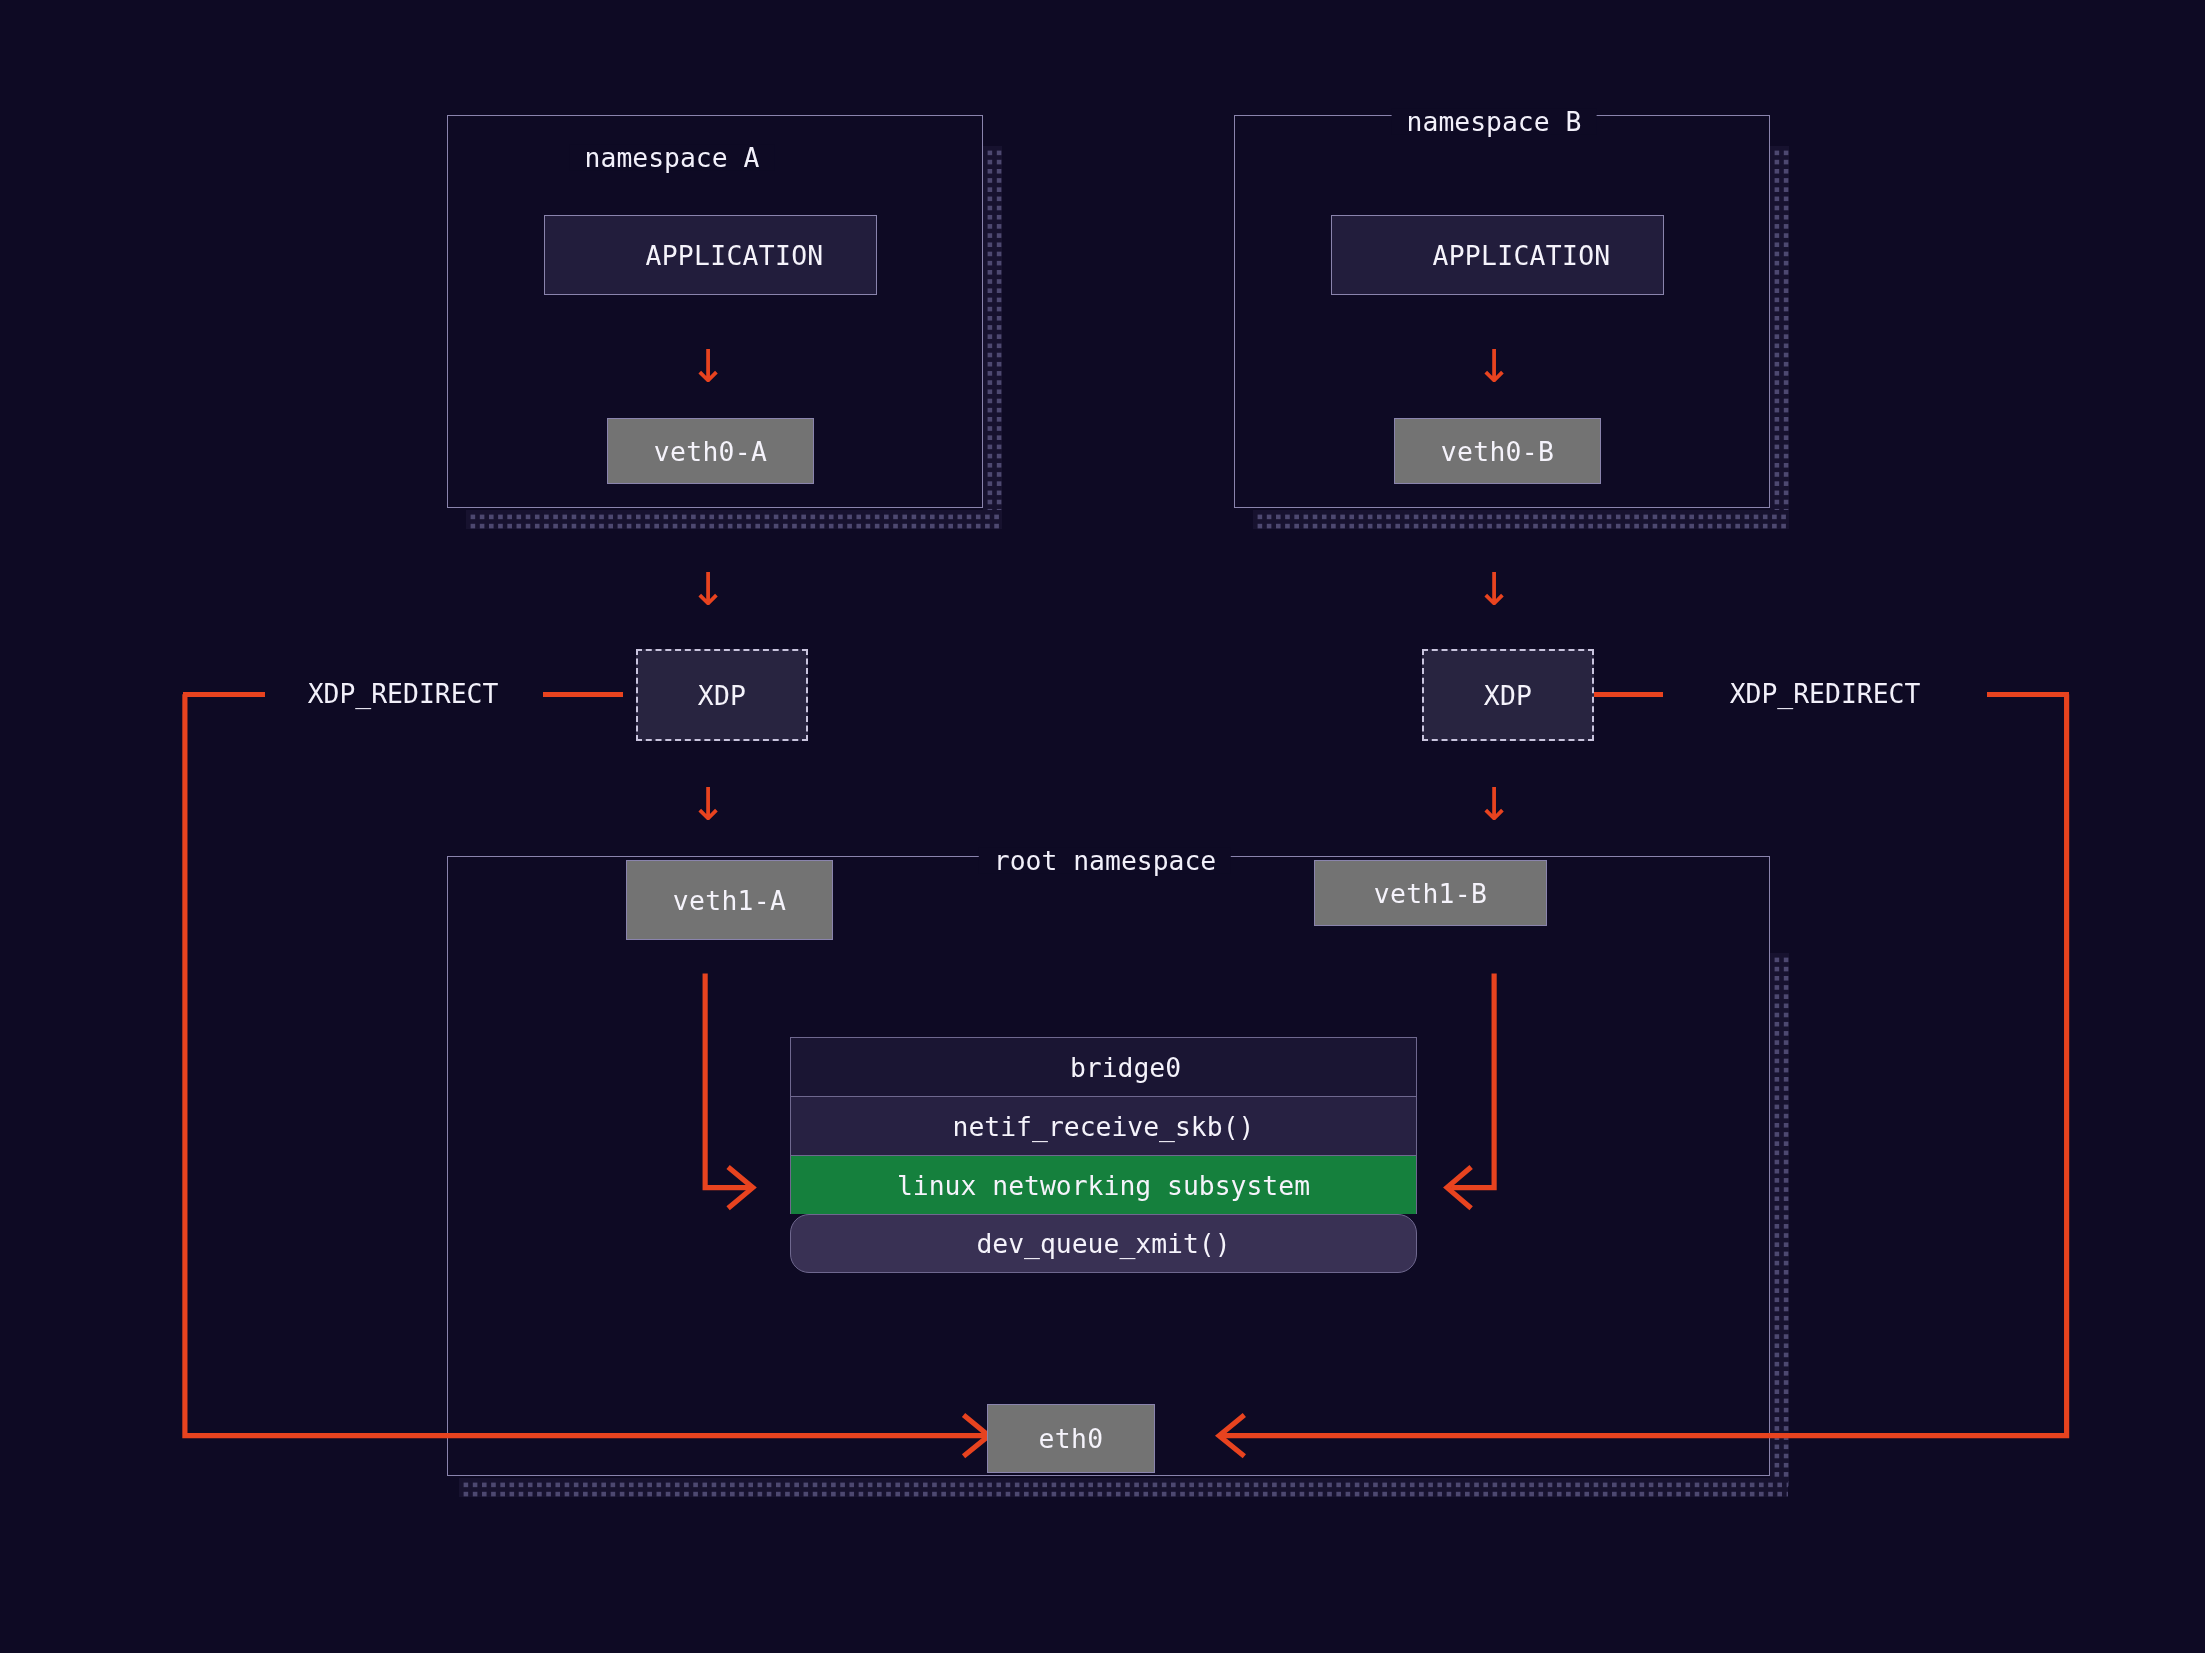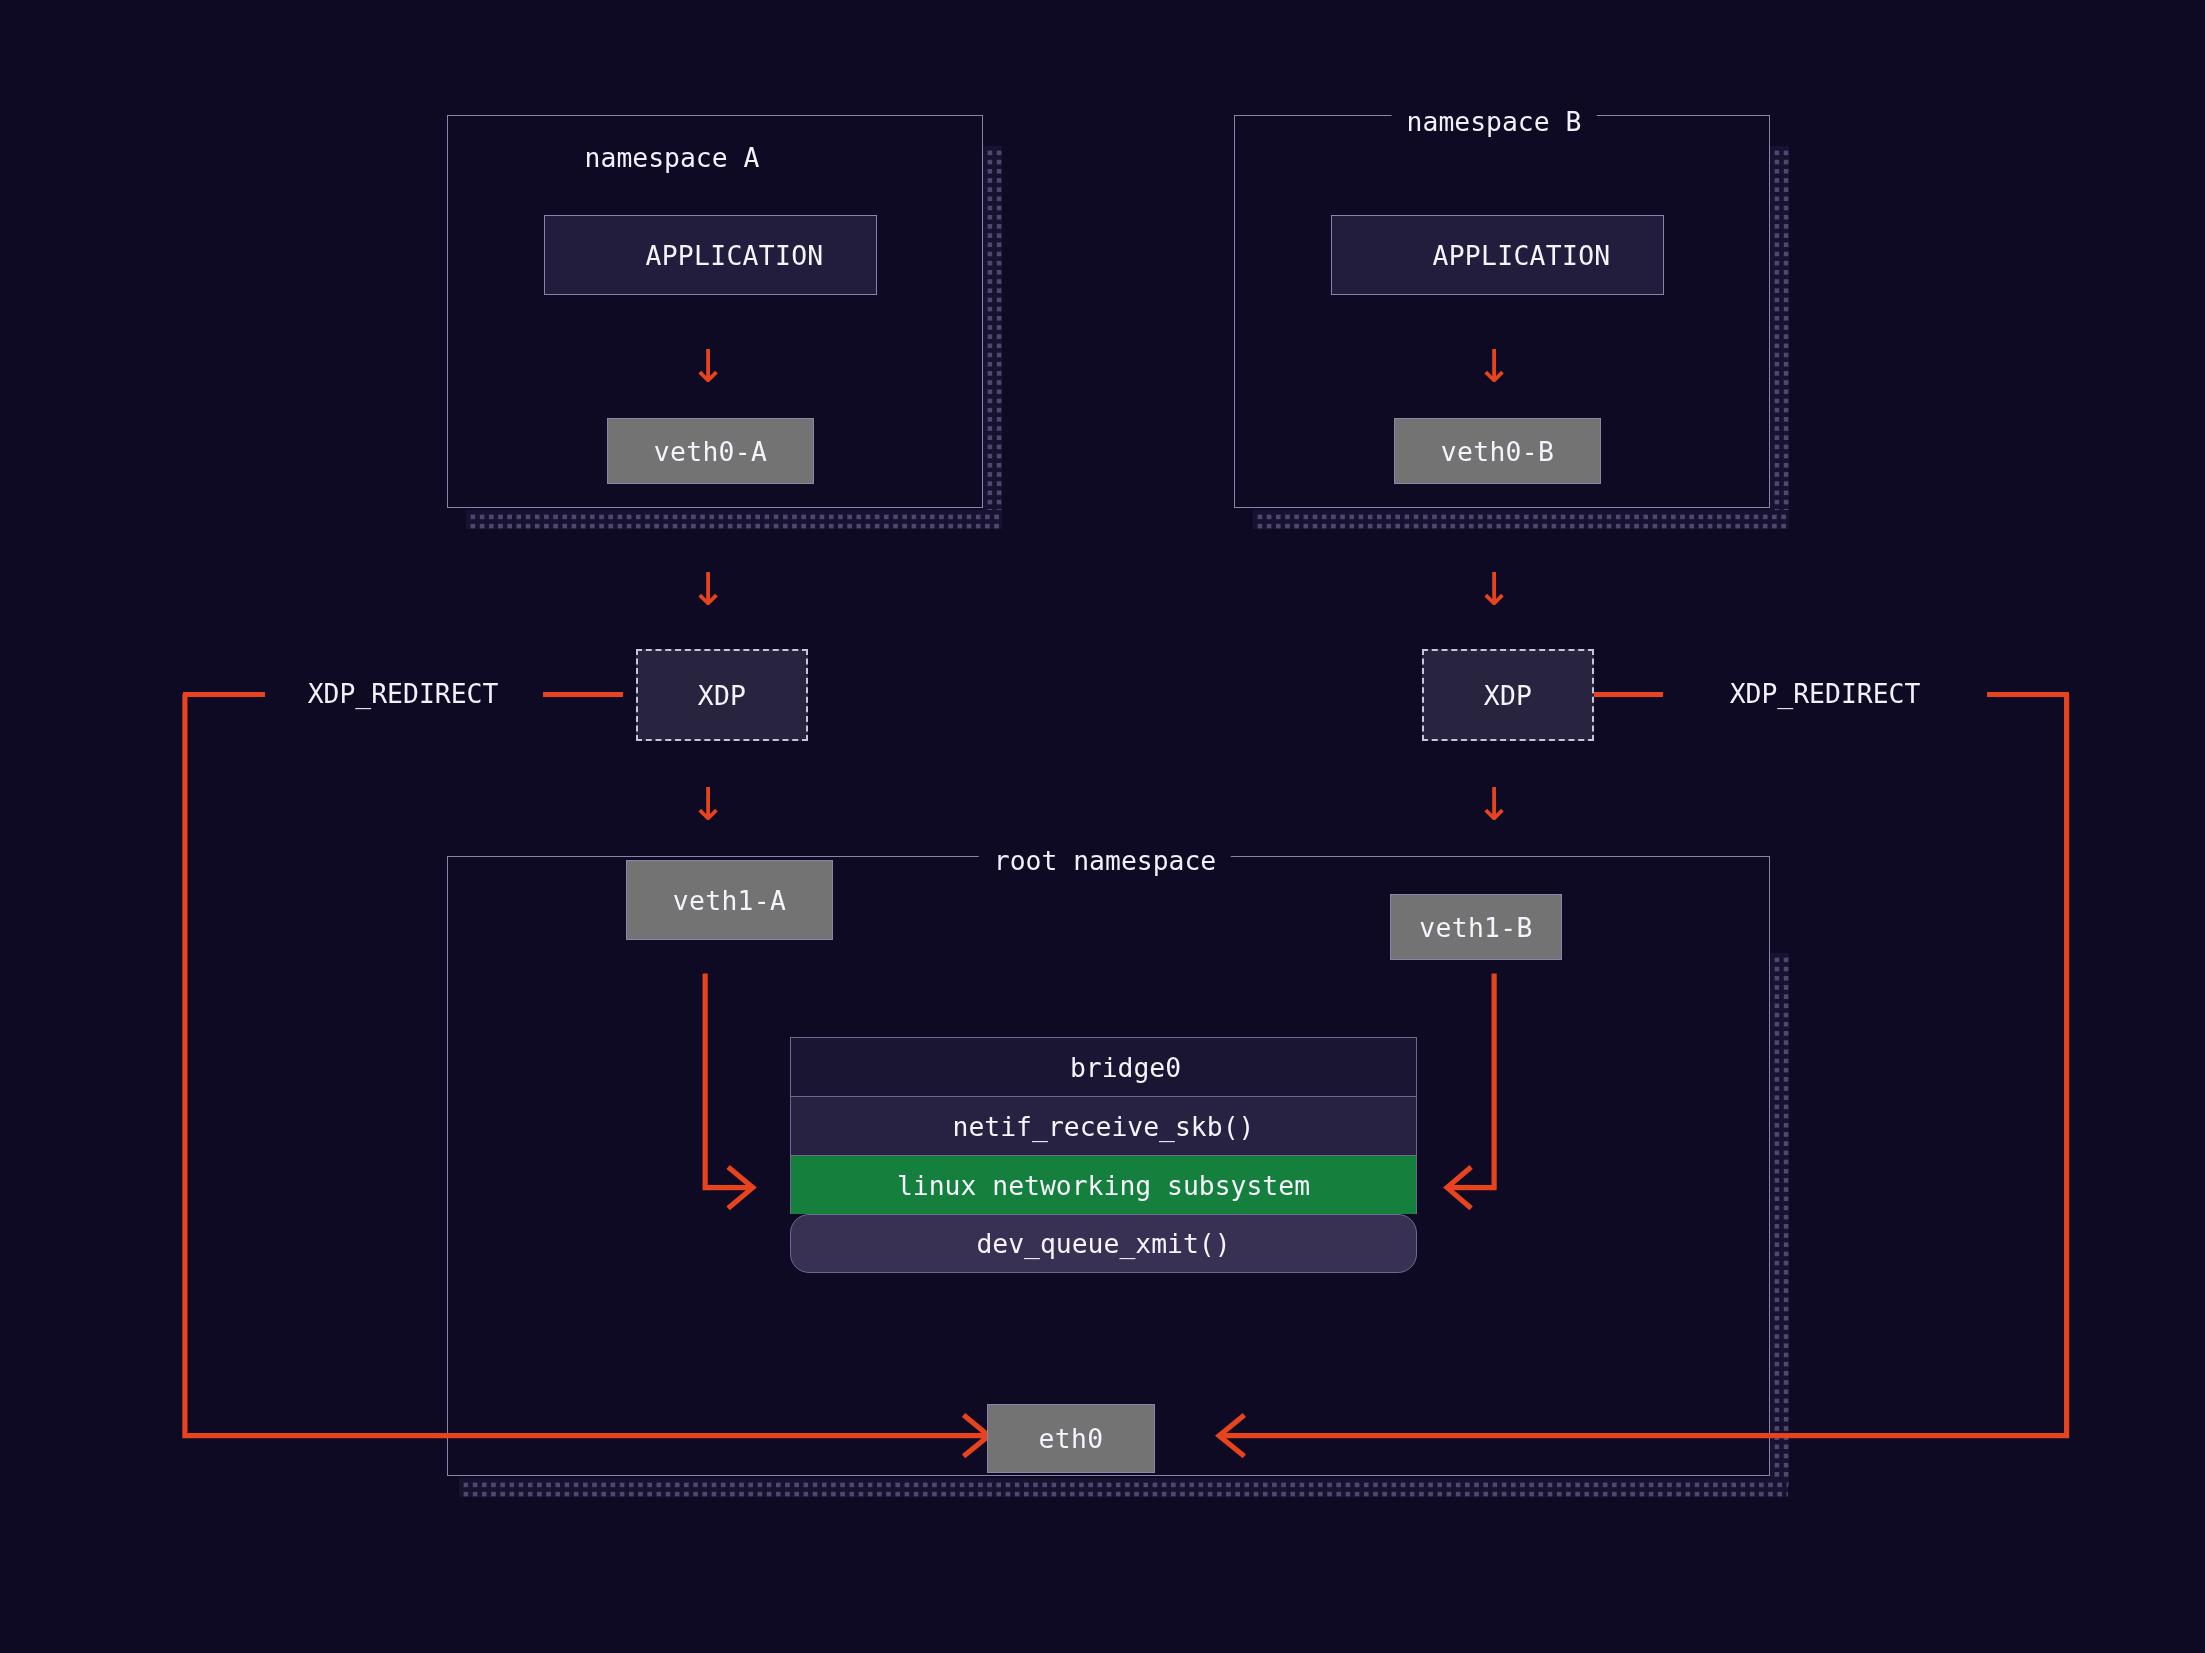--- a/index.html
+++ b/index.html
@@ -145,21 +145,21 @@
   <div class="arrow-glyph" style="left:708px;top:804px;">↓</div>
   <div class="arrow-glyph" style="left:1494px;top:804px;">↓</div>
 
   <div class="shadow" style="left:1770px;top:953px;width:19px;height:534px;"></div>
   <div class="shadow" style="left:459px;top:1478px;width:1329px;height:19px;"></div>
 
   <div class="frame" style="left:447px;top:856px;width:1323px;height:620px;"></div>
   <div class="frame-legend" style="left:1105px;top:861px;">root namespace</div>
 
   <div class="node veth" style="left:626px;top:860px;width:207px;height:80px;">veth1-A</div>
-  <div class="node veth" style="left:1390px;top:860px;width:172px;height:66px;margin-top:34px;">veth1-B</div>
+  <div class="node veth" style="left:1314px;top:860px;width:233px;height:66px;">veth1-B</div>
 
   <div class="stack" style="left:790px;top:1037px;width:627px;">
       <div class="srow" style="height: 59px; background: rgb(26, 21, 51); padding-left: 44px;">
         <span>bridge0</span>
       </div>
       <div class="srow" style="height: 59px; background: rgb(39, 33, 66);">
         <span>netif_receive_skb()</span>
       </div>
       <div class="srow" style="height: 59px; background: #15803d;">
         <span>linux networking subsystem</span>

